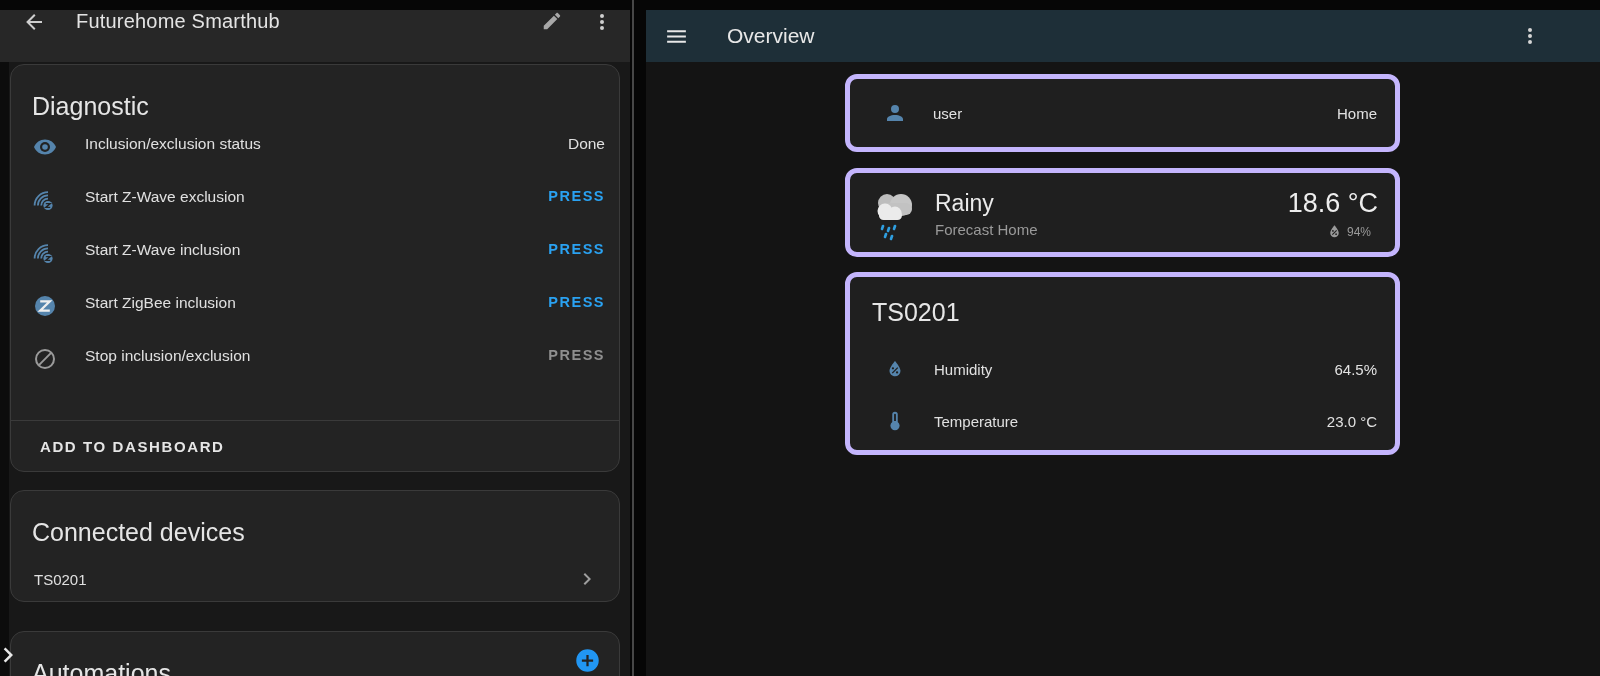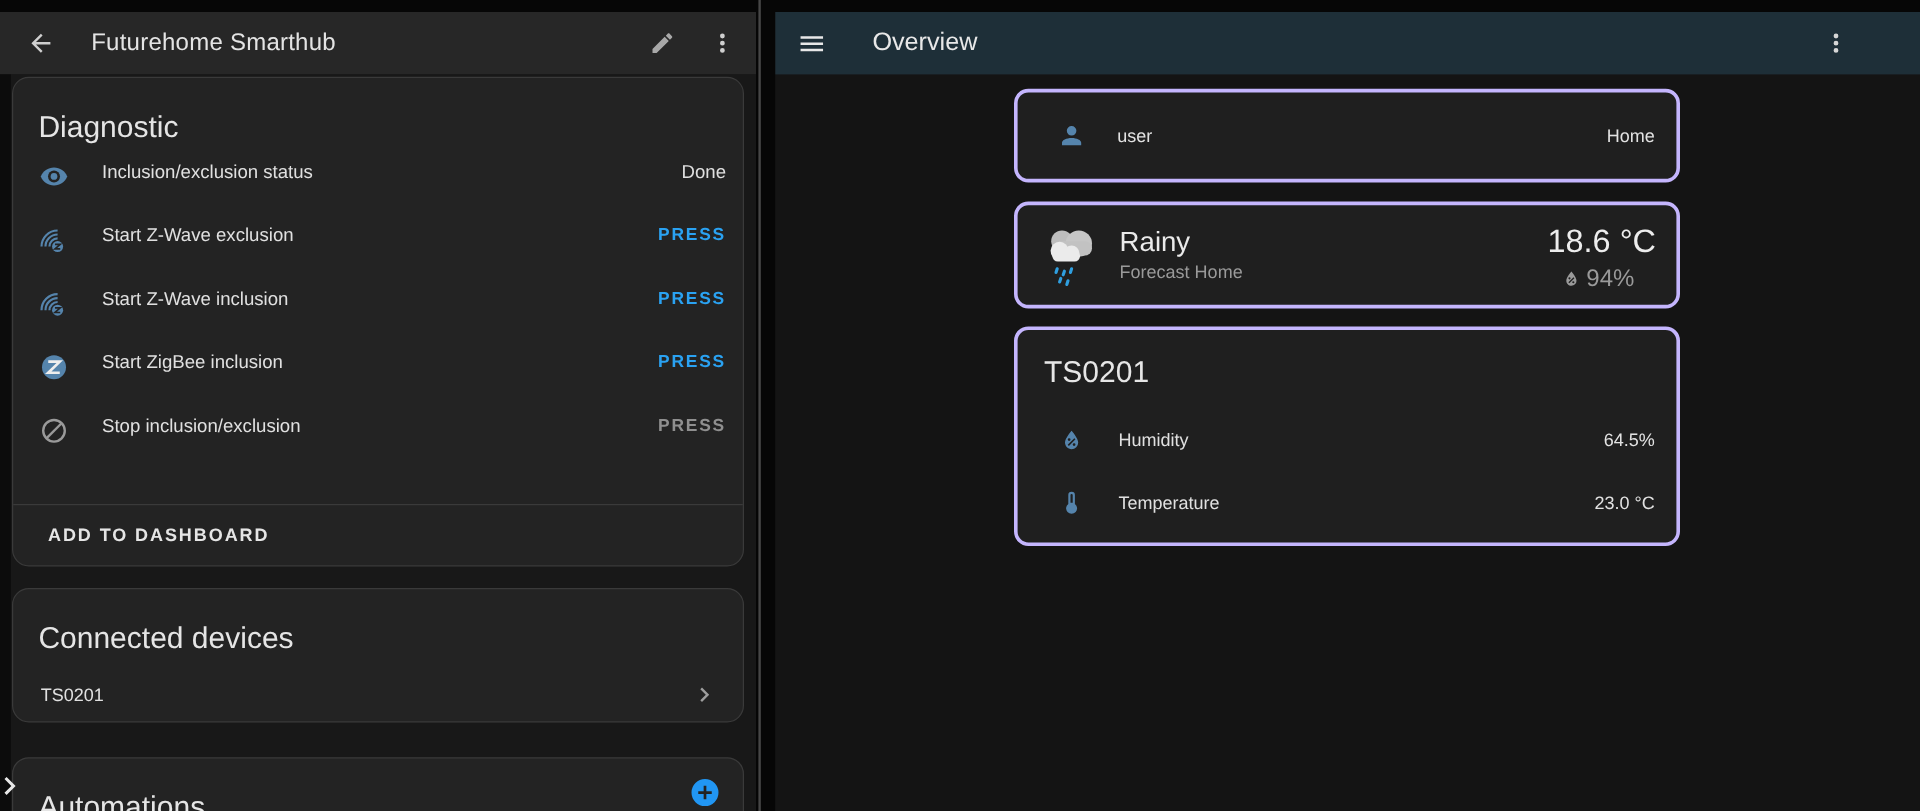--- a/index.html
+++ b/index.html
@@ -12,21 +12,21 @@
   }
   svg { display:block; }
 
   
   .left-window {
     position:absolute; left:0; top:10px; width:630px; height:666px;
     background:#181818; overflow:hidden;
   }
   .lw-header {
     position:absolute; top:0; left:0; right:0; height:52px;
-    background:#272727; display:flex; align-items:center;
+    background:#272727; display:flex; 
   }
   .lw-back { margin-left:22px; width:24px; height:24px; cursor:pointer; }
   .lw-title { margin-left:30px; font-size:20px; color:#e4e4e4; letter-spacing:.2px; }
   .lw-edit { position:absolute; right:67px; width:22px; height:22px; }
   .lw-dots { position:absolute; right:16px; width:24px; height:24px; }
 
   .lw-content { position:absolute; top:52px; left:0; right:0; bottom:0; background:#181818; }
   .edge-shade { position:absolute; left:0; top:0; width:9px; height:100%; background:#0c0c0c; }
 
   .card {
@@ -75,36 +75,36 @@
     position:absolute; top:0; left:0; right:0; height:52px;
     background:#1e2f38; display:flex; align-items:center;
   }
   .rw-menu { margin-left:18px; width:25px; height:25px; cursor:pointer; }
   .rw-title { margin-left:38px; font-size:21px; color:#e8e8e8; }
   .rw-dots { position:absolute; right:58px; width:24px; height:24px; }
 
   .rw-content { position:absolute; top:52px; left:0; right:0; bottom:0; }
   .rcard {
     position:absolute; left:199px; width:555px;
-    background:#1f1f1f; border:3px solid #c4b5fd; border-radius:12px;
+    background:#1f1f1f; border:5px solid #c4b5fd; border-radius:12px;
   }
   .rcard-user    { top:12px;  height:78px; display:flex; align-items:center; padding:0 18px 0 33px; }
   .rcard-weather { top:106px; height:89px; }
   .rcard-device  { top:210px; height:183px; }
 
   .entity-icon { width:24px; height:24px; margin-right:26px; flex:none; }
   .entity-name { flex:1; font-size:15px; color:#e2e2e2; }
   .entity-state { font-size:15px; color:#e2e2e2; }
 
   .w-icon { position:absolute; left:20px; top:15px; }
   .w-name { position:absolute; left:85px; top:16px; font-size:23px; color:#eaeaea; line-height:28px; }
   .w-secondary { position:absolute; left:85px; top:48px; font-size:15px; color:#9a9a9a; }
   .w-temp { position:absolute; right:17px; top:14px; font-size:27px; color:#ededed; line-height:33px; }
-  .w-hum { position:absolute; right:35px; top:50px; display:flex; align-items:center; gap:4px;
-           font-size:20px; color:#9a9a9a; }
+  .w-hum { position:absolute; right:24px; top:50px; display:flex; align-items:center; gap:4px;
+           font-size:12px; color:#9a9a9a; }
   .w-hum svg { width:17px; height:17px; }
 
   .rcard-title { margin:20px 0 0 22px; font-size:25px; font-weight:400; color:#e6e6e6; line-height:30px; }
   .sensor-rows { margin-top:16px; }
   .sensor-row { height:52px; display:flex; align-items:center; padding:0 18px 0 34px; }
   .sensor-row .row-icon { width:22px; height:22px; margin-right:28px; }
   .sensor-row .row-label { font-size:15px; color:#e0e0e0; }
   .sensor-row .row-value { font-size:15px; color:#e2e2e2; }
 </style>
 </head>

